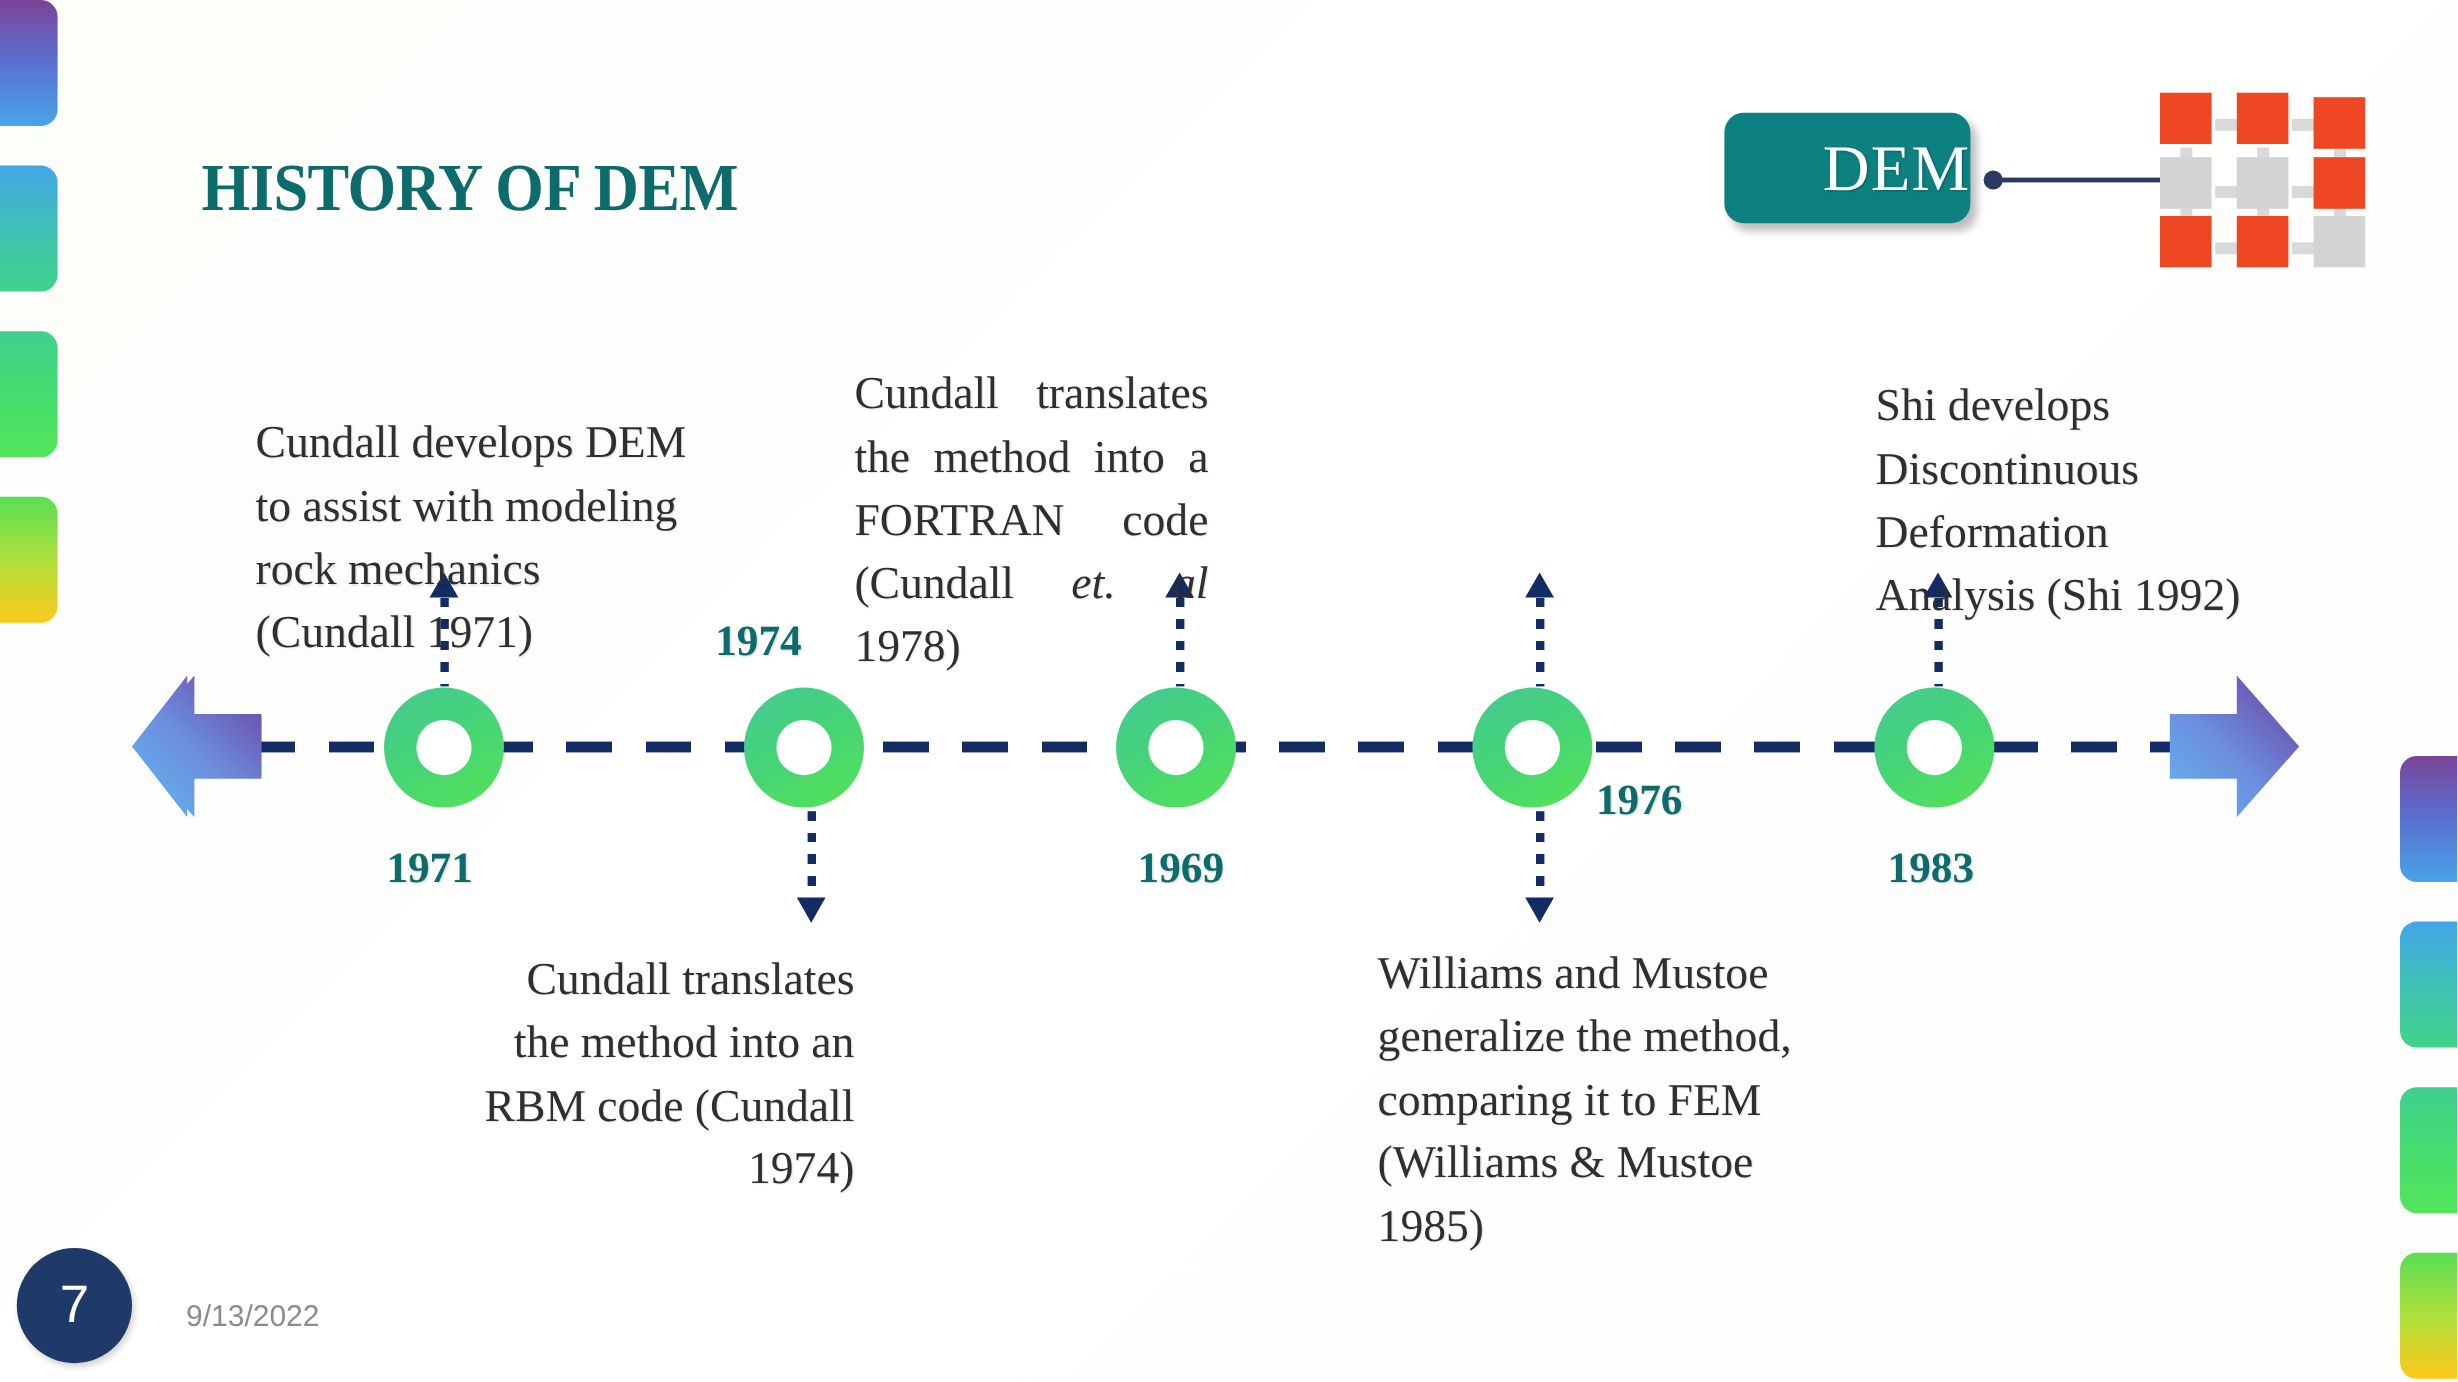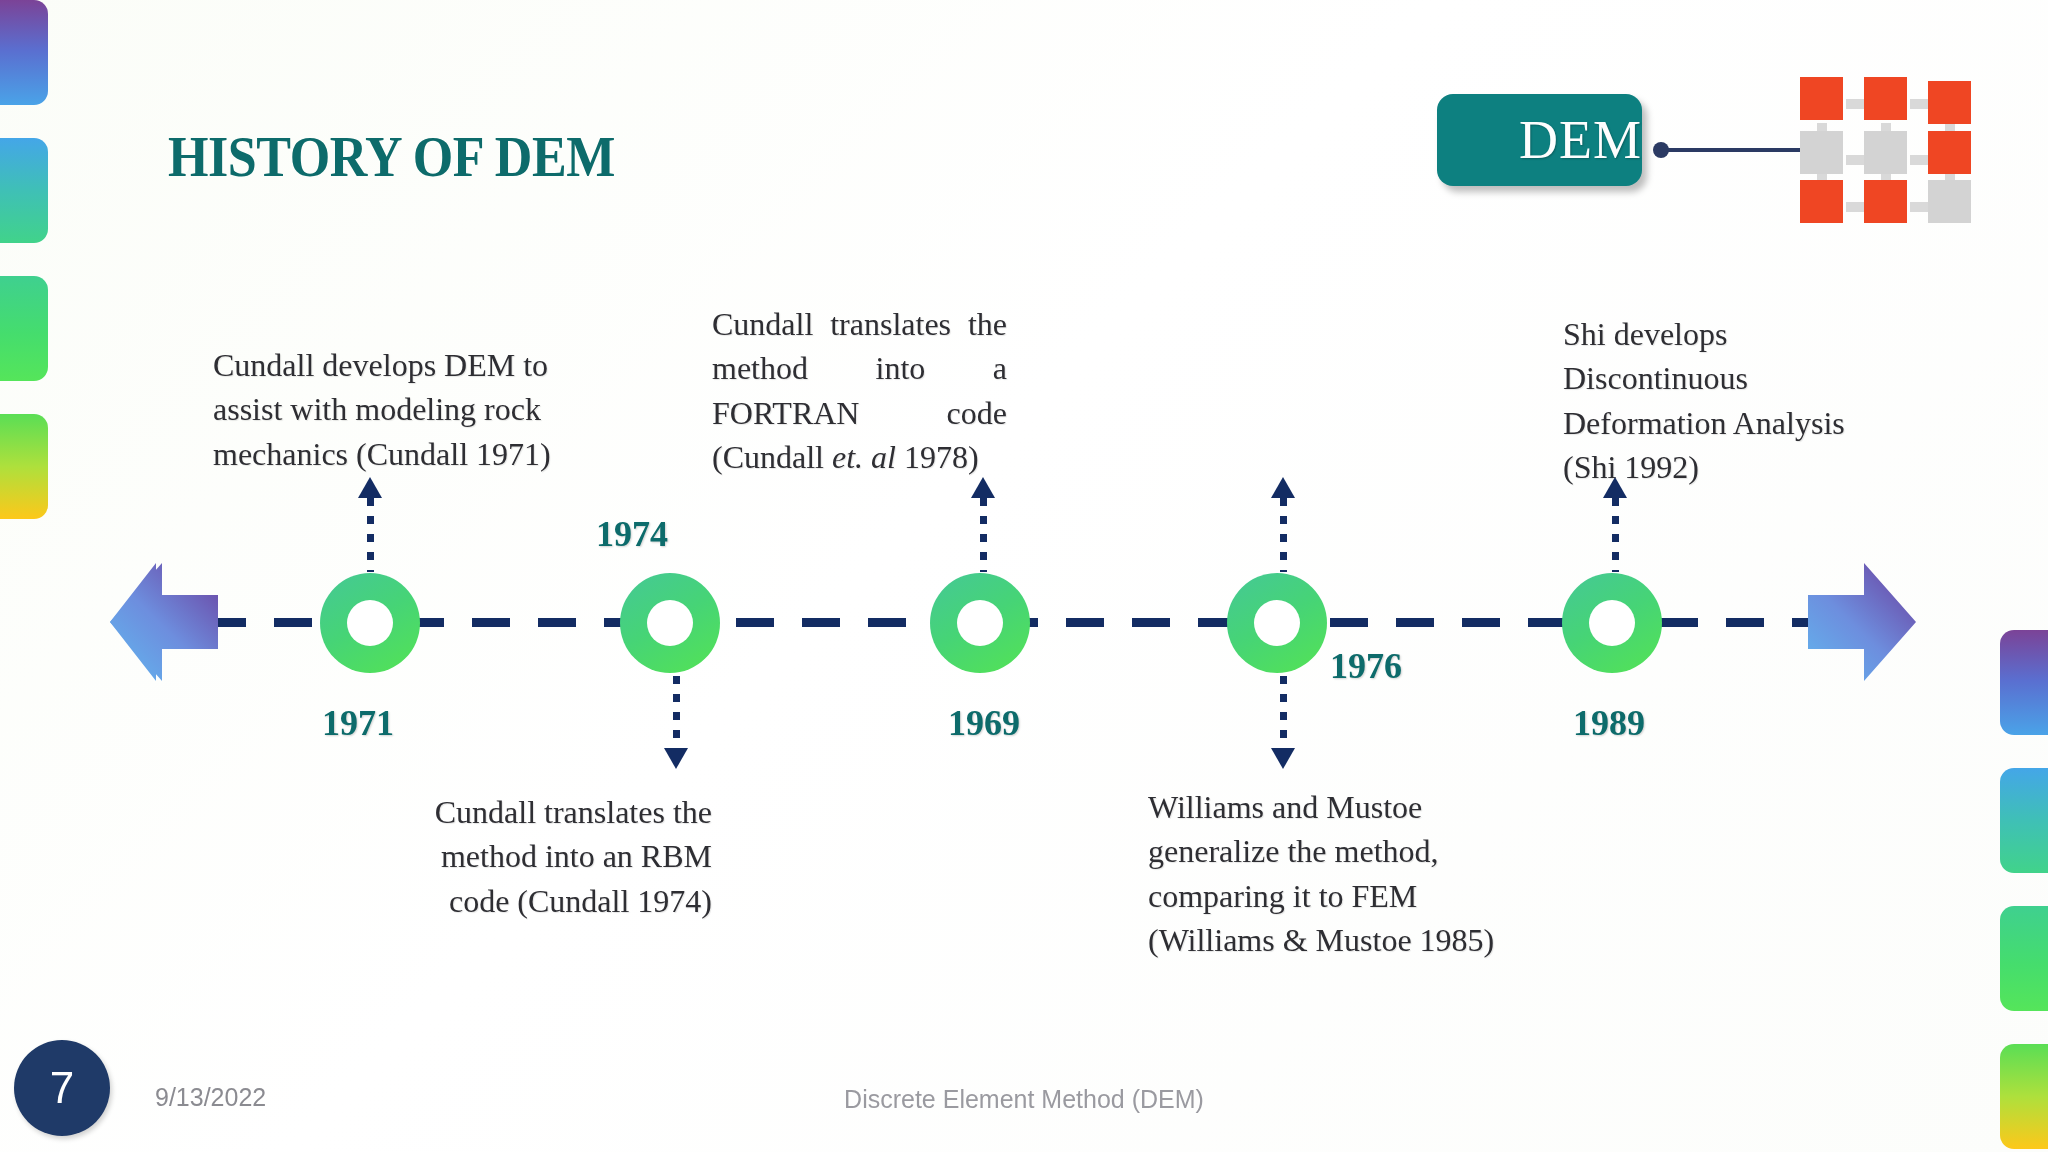--- a/index.html
+++ b/index.html
@@ -179,21 +179,21 @@
     border-left: 12px solid transparent;
     border-right: 12px solid transparent;
     border-top: 21px solid #132c63;
     margin-left: -6px;
   }
 
   
   .event-text {
     position: absolute;
     font-family: "Liberation Serif", "DejaVu Serif", serif;
-    font-size: 32px;
+    font-size: 38px;
     line-height: 1.39;
     color: #2e2e33;
     text-shadow: 1px 1px 1px rgba(0,0,0,0.10);
   }
   .ta-left    { text-align: left; }
   .ta-right   { text-align: right; }
   .ta-justify { text-align: justify; text-align-last: left; }
   .event-text em { font-style: italic; }
 
   
@@ -334,21 +334,21 @@
     <div class="node-hole"></div>
   </div>
   <div class="node" style="left:1562px; top:573px;">
     <div class="node-hole"></div>
   </div>
 
   <div class="year" style="left:322px; top:702px;">1971</div>
   <div class="year" style="left:596px; top:513px;">1974</div>
   <div class="year" style="left:948px; top:702px;">1969</div>
   <div class="year" style="left:1330px; top:645px;">1976</div>
-  <div class="year" style="left:1573px; top:702px;">1989</div>
+  <div class="year" style="left:1573px; top:702px;">1983</div>
 
   <div class="conn" style="left:364px; top:477px; height:95px;">
     <div class="head-up"></div>
     <div class="dots" style="top:21px; height:74px;"></div>
   </div>
   <div class="conn" style="left:977px; top:477px; height:95px;">
     <div class="head-up"></div>
     <div class="dots" style="top:21px; height:74px;"></div>
   </div>
   <div class="conn" style="left:1277px; top:477px; height:95px;">
@@ -379,15 +379,14 @@
   <div class="event-text ta-left" style="left:1563px; top:312px; width:320px;">Shi develops Discontinuous Deformation Analysis (Shi 1992)</div>
 
   <div class="event-text ta-right" style="left:400px; top:790px; width:312px;">Cundall translates the method into an RBM code (Cundall 1974)</div>
 
   <div class="event-text ta-left" style="left:1148px; top:785px; width:390px;">Williams and Mustoe generalize the method, comparing it to FEM (Williams &amp; Mustoe 1985)</div>
 
   <div class="page-circle">
     <span class="page-number">7</span>
   </div>
   <div class="footer-date">9/13/2022</div>
-  <div class="footer-center">Discrete Element Method (DEM)</div>
 
 </div>
 
 </body></html>

